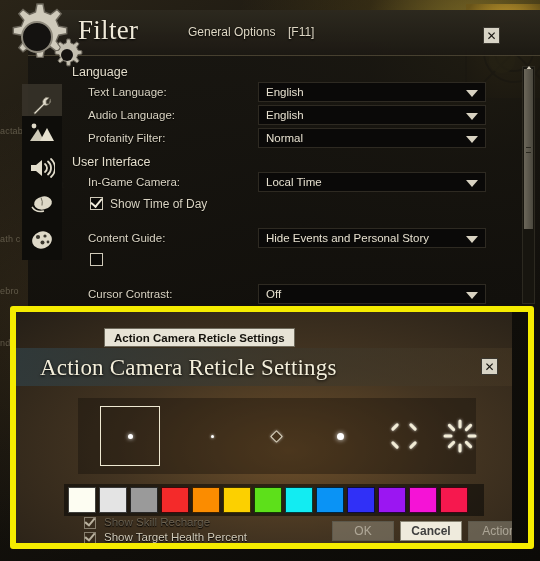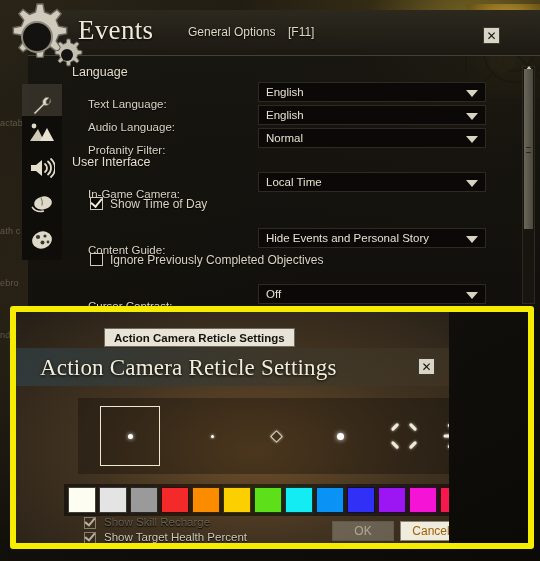--- a/index.html
+++ b/index.html
@@ -25,20 +25,21 @@
       linear-gradient(150deg, #2a2418 0%, #17140e 40%, #100e0a 70%, #0b0a07 100%);
   }
   .world-text {
     position: absolute;
     left: 0;
     font-size: 9px;
     color: #8d8570;
     opacity: .55;
     letter-spacing: .2px;
     white-space: nowrap;
+    margin-top: 8px;
   }
 
   
   .filigree {
     position: absolute;
     right: 0; top: 0;
     width: 88px; height: 116px;
     overflow: hidden;
     opacity: .95;
   }
@@ -128,21 +129,20 @@
   .row {
     position: relative;
     height: 22px;
     margin-bottom: 1px;
   }
   .row-label {
     position: absolute; left: 20px; top: 4px;
     font-size: 11.5px;
     color: #d9d3c2;
     text-shadow: 0 1px 1px #000;
-    margin-top: 12px;
   }
   .dropdown {
     position: absolute;
     left: 190px; top: 0;
     width: 228px; height: 20px;
     background: #0a0908;
     border: 1px solid #2e2a22;
     cursor: pointer;
   }
   .dropdown span {
@@ -223,21 +223,21 @@
   .highlight {
     position: absolute;
     left: 10px; top: 306px;
     width: 524px; height: 243px;
     border: 6px solid #f5ec00;
     border-radius: 3px;
   }
   .dlg {
     position: absolute;
     left: 16px; top: 312px;
-    width: 433px; height: 231px;
+    width: 496px; height: 231px;
     overflow: hidden;
     background:
       radial-gradient(ellipse at 55% 60%, rgba(120,86,44,.85) 0%, rgba(70,54,34,.9) 45%, rgba(36,30,22,.95) 100%),
       linear-gradient(180deg,#3a3023,#241d15);
   }
   .dlg-tooltip {
     position: absolute;
     left: 88px; top: 16px;
     height: 19px;
     padding: 0 9px;
@@ -346,21 +346,21 @@
   .dbtn {
     position: absolute;
     top: 209px;
     width: 62px; height: 20px;
     display: flex; align-items: center; justify-content: center;
     font-size: 12px;
     border: 1px solid #5c584b;
     cursor: pointer;
   }
   .dbtn.ghost { background: rgba(168,164,150,.42); color: rgba(235,230,214,.52); }
-  .dbtn.active { background: #efebdd; color: #a16207; border-color: #8a8676; }
+  .dbtn.active { background: #efebdd; color: #404040; border-color: #8a8676; font-weight: bold; }
 </style>
 </head>
 <body>
 
 <div id="root">
 
   <div class="world"></div>
   <div id="world-text-host">
       <div class="world-text" style="top: 118px;">actab</div>
       <div class="world-text" style="top: 172px; padding-left: 48px;">eart</div>
@@ -386,21 +386,21 @@
         <path d="M32 22 L92 82 M92 22 L32 82"></path>
         <path d="M14 12 L82 12 M14 12 L14 90"></path>
       </g>
       <circle cx="50" cy="60" r="13" fill="#e8c83c" opacity=".75"></circle>
     </svg>
   </div>
 
   <div class="opt-window"></div>
   <div class="opt-titlebar"></div>
 
-  <div class="opt-title">Events</div>
+  <div class="opt-title">Filter</div>
   <div class="opt-subtitle">General Options</div>
   <div class="opt-hotkey">[F11]</div>
 
   <div class="xbtn" style="right:40px; top:27px;">✕</div>
 
   <div class="gear-big">
     <svg viewBox="0 0 70 70" width="70" height="70">
       <g fill="#cfcabb" stroke="#6a655a" stroke-width="1.4">
         <path d="M35 2 l6 0 1.5 8 6 2.5 6.5-5 4.2 4.2-5 6.5 2.5 6 8 1.5 0 6-8 1.5-2.5 6 5 6.5-4.2 4.2-6.5-5-6 2.5-1.5 8-6 0-1.5-8-6-2.5-6.5 5-4.2-4.2 5-6.5-2.5-6-8-1.5 0-6 8-1.5 2.5-6-5-6.5 4.2-4.2 6.5 5 6-2.5z"></path>
       </g>
@@ -509,21 +509,20 @@
       <div class="spacer"></div>
       <div class="row">
         <div class="row-label">Content Guide:</div>
         <div class="dropdown">
           <span>Hide Events and Personal Story</span>
           <div class="caret"></div>
         </div>
       </div>
       <div class="cbrow">
         <div class="cbox"></div>
-        <div class="cb-label">Ignore Previously Completed Objectives</div>
       </div>
       <div class="spacer"></div>
       <div class="row">
         <div class="row-label">Cursor Contrast:</div>
         <div class="dropdown">
           <span>Off</span>
           <div class="caret"></div>
         </div>
       </div>
       <div class="cbrow">

